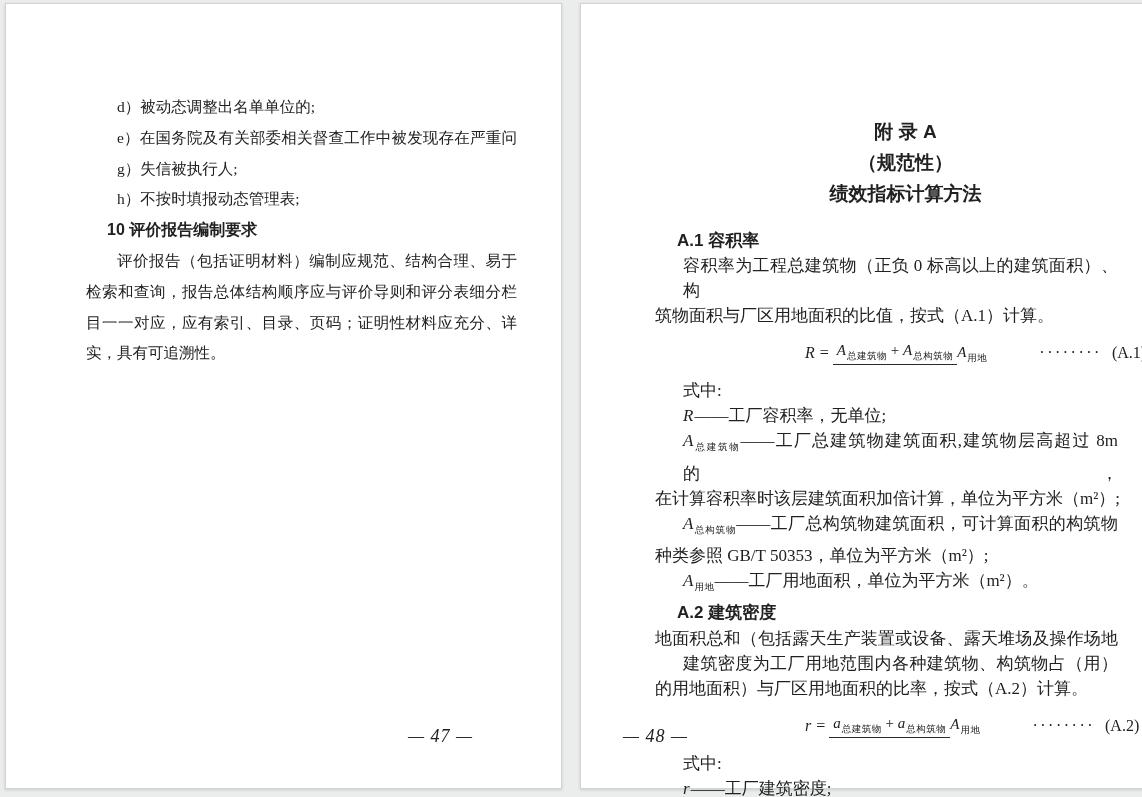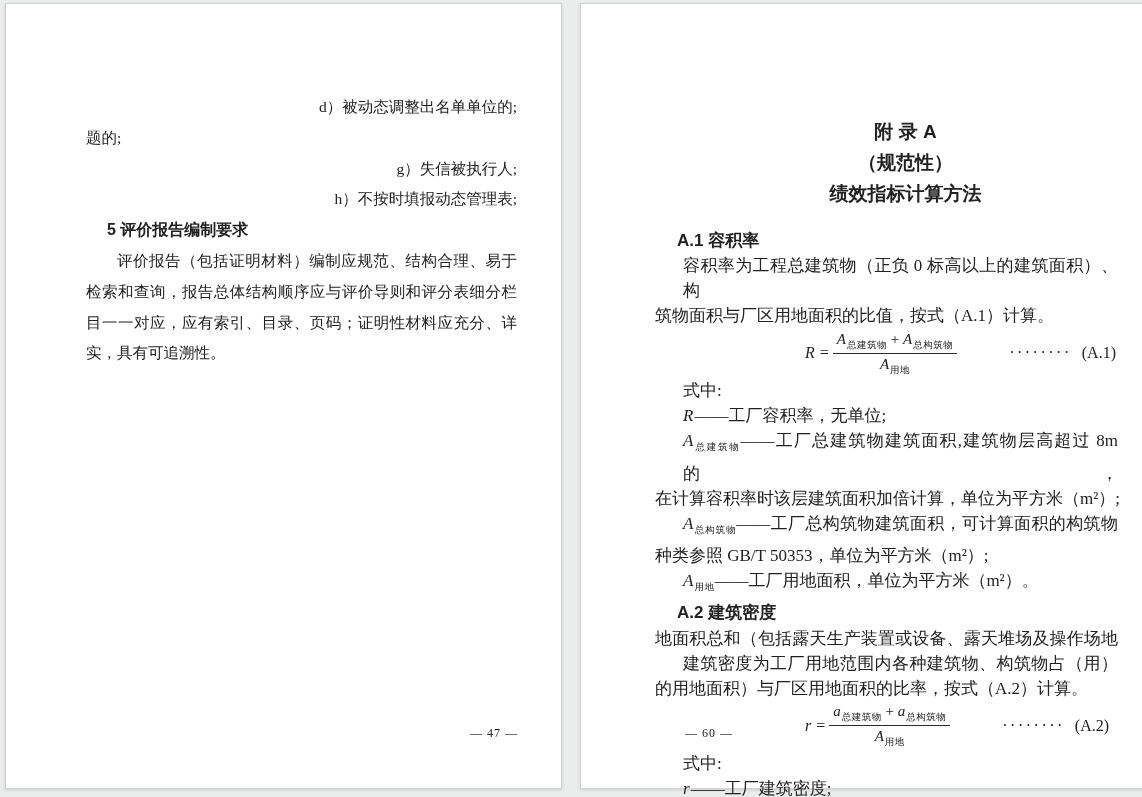--- a/index.html
+++ b/index.html
@@ -14,66 +14,66 @@
     border:1px solid #d2d4d4;box-sizing:border-box;
     box-shadow:0 1px 3px rgba(0,0,0,0.14);
   }
   .page-left{left:5px;width:557px;}
   .page-right{left:580px;width:651px;}
 
   
   .content-left{position:absolute;left:80px;top:88px;width:431px;}
   .content-left .t-line{font-size:15.5px;line-height:30.8px;white-space:nowrap;}
   .content-left .t-line.jfy{white-space:normal;text-align:justify;text-align-last:justify;}
-  .content-left .ind{padding-left:31px;text-align:right;}
+  .content-left .ind{padding-left:31px;}
   .content-left .h-line{font-weight:bold;font-size:16px;line-height:30.8px;padding-left:21px;
     font-family:"Liberation Sans","DejaVu Sans",sans-serif;}
 
   
   .apx-title{position:absolute;top:112px;left:0;width:100%;text-align:center;
     font-weight:bold;font-size:19px;line-height:31px;
     font-family:"Liberation Sans","DejaVu Sans",sans-serif;}
   .content-right{position:absolute;left:74px;top:224px;width:463px;}
   .content-right .t-line{font-size:17px;line-height:25px;white-space:nowrap;}
   .content-right .t-line.jfy{white-space:normal;text-align:justify;text-align-last:justify;}
   .content-right .ind{padding-left:28px;}
   .content-right .h-line{font-weight:bold;font-size:17px;line-height:25.2px;padding-left:22px;
     font-family:"Liberation Sans","DejaVu Sans",sans-serif;}
 
   .var{font-style:italic;padding-right:1px;}
   sub.subv{font-size:9.5px;letter-spacing:0.5px;}
 
   
   .formula{display:flex;align-items:center;height:44px;margin:3px 0;}
   .f-lhs{margin-left:150px;font-size:16px;white-space:nowrap;}
-  .frac{display:inline-flex;flex-direction:column;align-items:center;margin-left:4px;
+  .frac{display:inline-flex;align-items:center;margin-left:4px;
     font-size:15px;line-height:1.25;}
   .frac .num{padding:0 4px 1px;border-bottom:1.4px solid #2a2a2a;white-space:nowrap;}
   .frac .den{padding-top:1px;white-space:nowrap;}
   .f-dots{margin-left:52px;font-size:16px;letter-spacing:2.5px;white-space:nowrap;}
   .f-label{margin-left:10px;font-size:16px;white-space:nowrap;}
 
   
-  .pageno{position:absolute;top:722px;width:110px;text-align:right;font-size:12px;
-    letter-spacing:1px;}
+  .pageno{position:absolute;top:722px;width:110px;text-align:left;font-size:18px;
+    letter-spacing:1px;font-style:italic;}
   .pageno-left{left:402px;}
   .pageno-right{left:42px;}
 </style>
 </head>
 <body>
 
 <div style="position:absolute;inset:0;">
 
   <div class="page page-left">
     <div class="content-left" id="left-content">
         <div class="t-line ind"><span>d）被动态调整出名单单位的;</span></div>
-        <div class="t-line"><span>题的;</span></div>
+        <div class="t-line ind jfy"><span>e）在国务院及有关部委相关督查工作中被发现存在严重问</span></div>
         <div class="t-line ind"><span>g）失信被执行人;</span></div>
         <div class="t-line ind"><span>h）不按时填报动态管理表;</span></div>
-        <div class="h-line"><span>5 评价报告编制要求</span></div>
+        <div class="h-line"><span>10 评价报告编制要求</span></div>
         <div class="t-line ind jfy"><span>评价报告（包括证明材料）编制应规范、结构合理、易于</span></div>
         <div class="t-line jfy"><span>检索和查询，报告总体结构顺序应与评价导则和评分表细分栏</span></div>
         <div class="t-line jfy"><span>目一一对应，应有索引、目录、页码；证明性材料应充分、详</span></div>
         <div class="t-line"><span>实，具有可追溯性。</span></div>
       </div>
     <div class="pageno pageno-left">— 47 —</div>
   </div>
 
   <div class="page page-right">
     <div class="apx-title" id="right-title">
@@ -110,16 +110,16 @@
           <span class="frac">
             <span class="num"><span class="var">a</span><sub class="subv">总建筑物</sub><span> + </span><span class="var">a</span><sub class="subv">总构筑物</sub></span>
             <span class="den"><span class="var">A</span><sub class="subv">用地</sub></span>
           </span>
           <span class="f-dots">········</span>
           <span class="f-label">(A.2)</span>
         </div>
         <div class="t-line ind"><span>式中:</span></div>
         <div class="t-line ind"><span class="var">r</span><span>——工厂建筑密度;</span></div>
       </div>
-    <div class="pageno pageno-right">— 60 —</div>
+    <div class="pageno pageno-right">— 48 —</div>
   </div>
 
 </div>
 
 </body></html>

